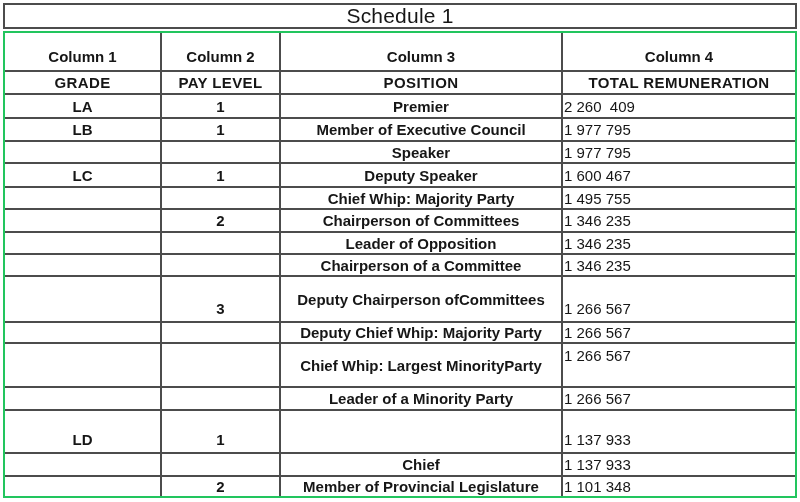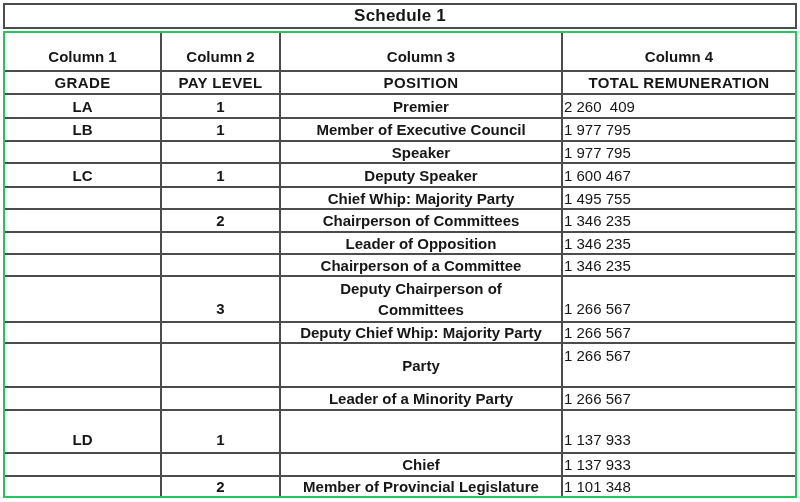--- a/index.html
+++ b/index.html
@@ -4,38 +4,38 @@
 <style>
   html,body { margin:0; padding:0; background:#ffffff; }
   .sheet {
     position:relative; width:800px; height:502px; background:#ffffff;
     font-family:"Liberation Sans", sans-serif; color:#161616; overflow:hidden;
   }
   .title-box {
     position:absolute; left:3px; top:3px; width:794px; height:26px;
     box-sizing:border-box; border:2px solid #4c4c4c;
     display:flex; align-items:center; justify-content:center;
-    font-weight:bold; font-size:17px; letter-spacing:0.2px;
+    font-weight:normal; font-size:21px; letter-spacing:0.2px;
   }
   .grid {
     position:absolute; left:3px; top:31px; width:794px; box-sizing:border-box;
     display:grid;
     grid-template-columns:155px 117px 280px 232px;
     grid-template-rows:37px 21px 22px 21px 20px 22px 20px 21px 20px 20px 44px 19px 42px 21px 41px 21px 19px;
     gap:2px; background:#4c4c4c; border:2px solid #22c55e;
   }
   .row { display:contents; }
   .cell {
     background:#ffffff; display:flex; align-items:center; justify-content:center;
     font-size:15px; font-weight:bold; overflow:hidden; line-height:19px;
   }
   .cell.rem {
     justify-content:flex-start; padding-left:1px; font-weight:normal; white-space:pre;
   }
-  .cell.twoline { flex-direction:column; line-height:21px; }
+  .cell.twoline { flex-direction:row; line-height:21px; }
   .colhead { align-items:flex-end; padding-bottom:4px; }
   .fieldhead { letter-spacing:0.4px; }
   .vbottom { align-items:flex-end; padding-bottom:3px; }
   .vtop { align-items:flex-start; padding-top:2px; }
 </style>
 </head>
 <body>
 
 <div class="sheet">
 
@@ -129,20 +129,21 @@
       <div class="cell grade"></div>
       <div class="cell level"></div>
       <div class="cell pos">Deputy Chief Whip: Majority Party</div>
       <div class="cell rem">1 266 567</div>
     </div>
 
     <div class="row">
       <div class="cell grade"></div>
       <div class="cell level"></div>
       <div class="cell pos twoline">
+        <div>Chief Whip: Largest Minority</div>
         <div>Party</div>
       </div>
       <div class="cell rem vtop">1 266 567</div>
     </div>
 
     <div class="row">
       <div class="cell grade"></div>
       <div class="cell level"></div>
       <div class="cell pos">Leader of a Minority Party</div>
       <div class="cell rem">1 266 567</div>

